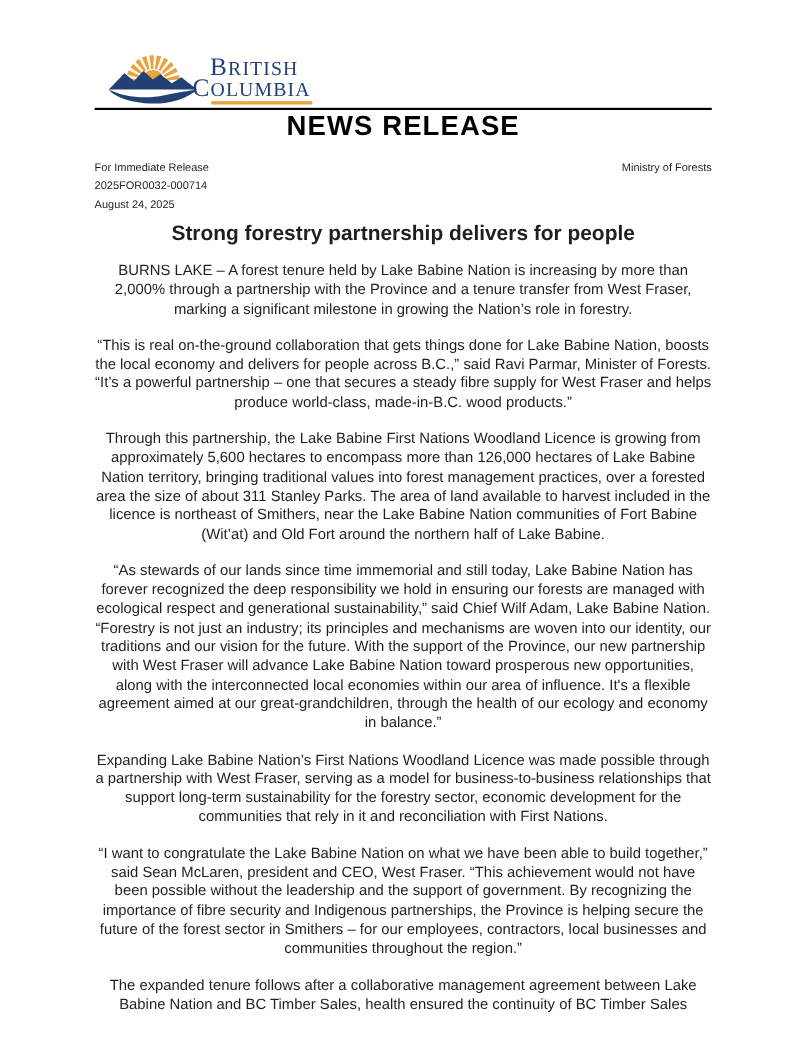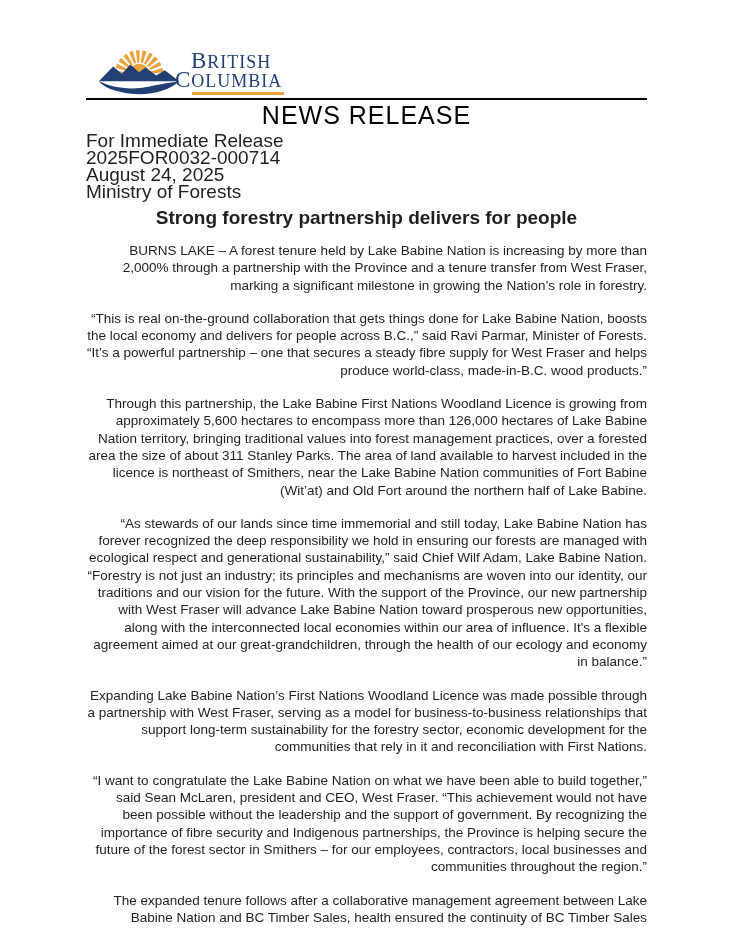--- a/index.html
+++ b/index.html
@@ -62,50 +62,49 @@
   
   .content{
     position:absolute;
     top:100px;
     left:86px;
     width:561px;
   }
   .banner{
     text-align:center;
     font-size:25px;
-    font-weight:400;
+    font-weight:700;
     letter-spacing:1px;
     line-height:28px;
     margin-top:1px;
     color:#000;
   }
   .meta-row{
     display:flex;
     justify-content:space-between;
     align-items:flex-start;
-    margin-top:3px;
-    font-size:19px;
+    margin-top:15px;
+    font-size:10px;
     line-height:17px;
-    flex-direction:column;
   }
   .meta-left div{white-space:nowrap;}
   .meta-right{white-space:nowrap;}
   .article-title{
     text-align:center;
     font-size:19px;
     font-weight:700;
     line-height:17px;
     margin-top:9px;
   }
   .body-copy{margin-top:1px;}
   .body-copy p{
     font-size:13.5px;
     line-height:17.3px;
     margin-top:16px;
-    text-align:right;
+    text-align:center;
   }
 </style>
 </head>
 <body>
 
 <div class="page">
 
   <div class="logo">
     <svg class="logo-graphic" width="88" height="57" viewBox="0 0 92 57" aria-hidden="true">
       <defs>

